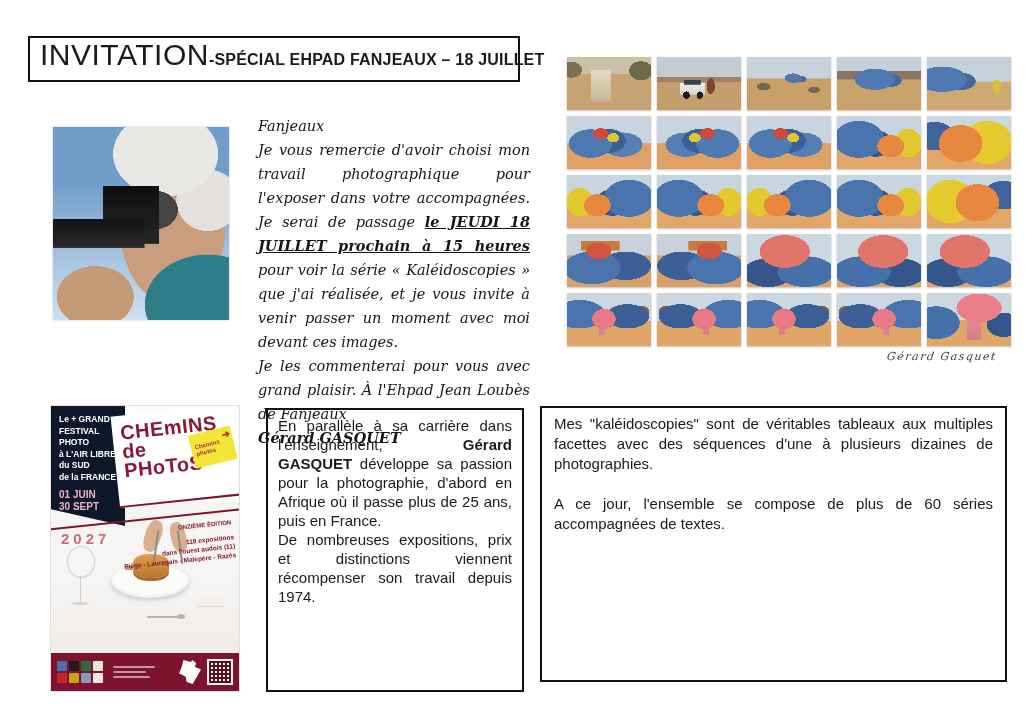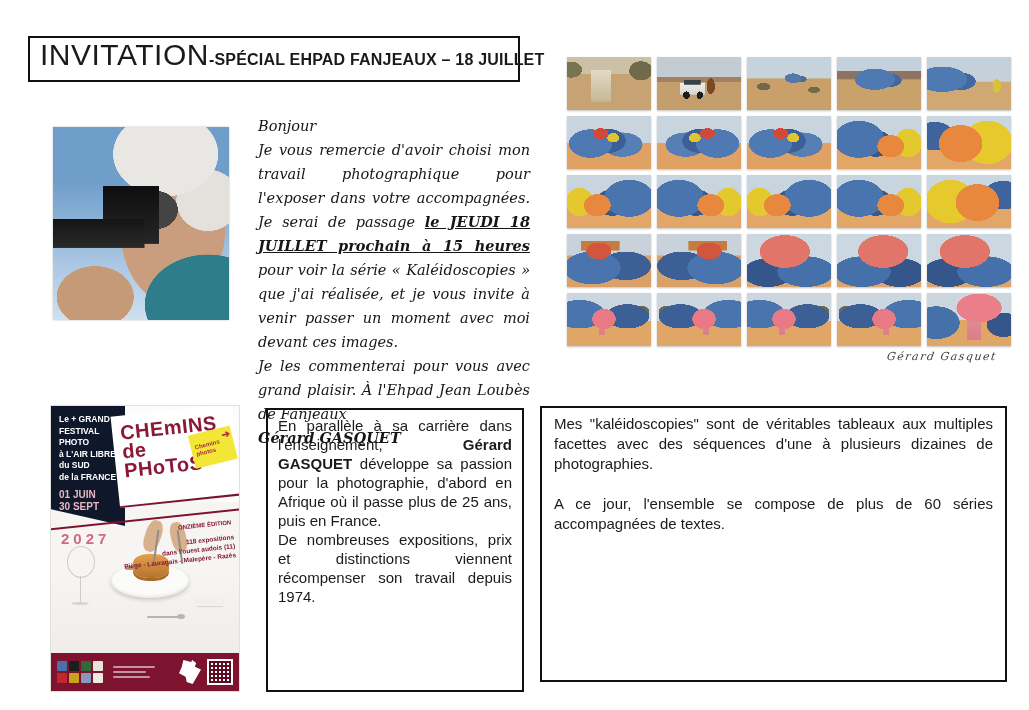--- a/index.html
+++ b/index.html
@@ -187,21 +187,21 @@
 
 <div class="page">
 
   <div class="title-box">
     <span class="title-main">INVITATION</span>
     <span class="title-suffix">-SPÉCIAL EHPAD FANJEAUX – 18 JUILLET</span>
   </div>
 
   <div class="portrait"></div>
 
-  <div class="letter"><span>Bonjour
+  <div class="letter"><span>Fanjeaux
 </span><span>Je vous remercie d'avoir choisi mon travail photographique pour l'exposer dans votre accompagnées. Je serai de passage </span><span class="bu">le JEUDI 18 JUILLET prochain à 15 heures</span><span> pour voir la série « Kaléidoscopies »  que j'ai réalisée, et je vous invite à venir passer un moment avec moi devant ces images.
 </span><span>Je les commenterai pour vous avec grand plaisir. À l'Ehpad Jean Loubès de Fanjeaux
 </span><span class="sig">Gérard GASQUET</span></div>
 
   <div class="grid">
       <div class="ph v-monument"></div>
       <div class="ph v-car"></div>
       <div class="ph v-desert"></div>
       <div class="ph v-bluefar"></div>
       <div class="ph v-blueperson"></div>

